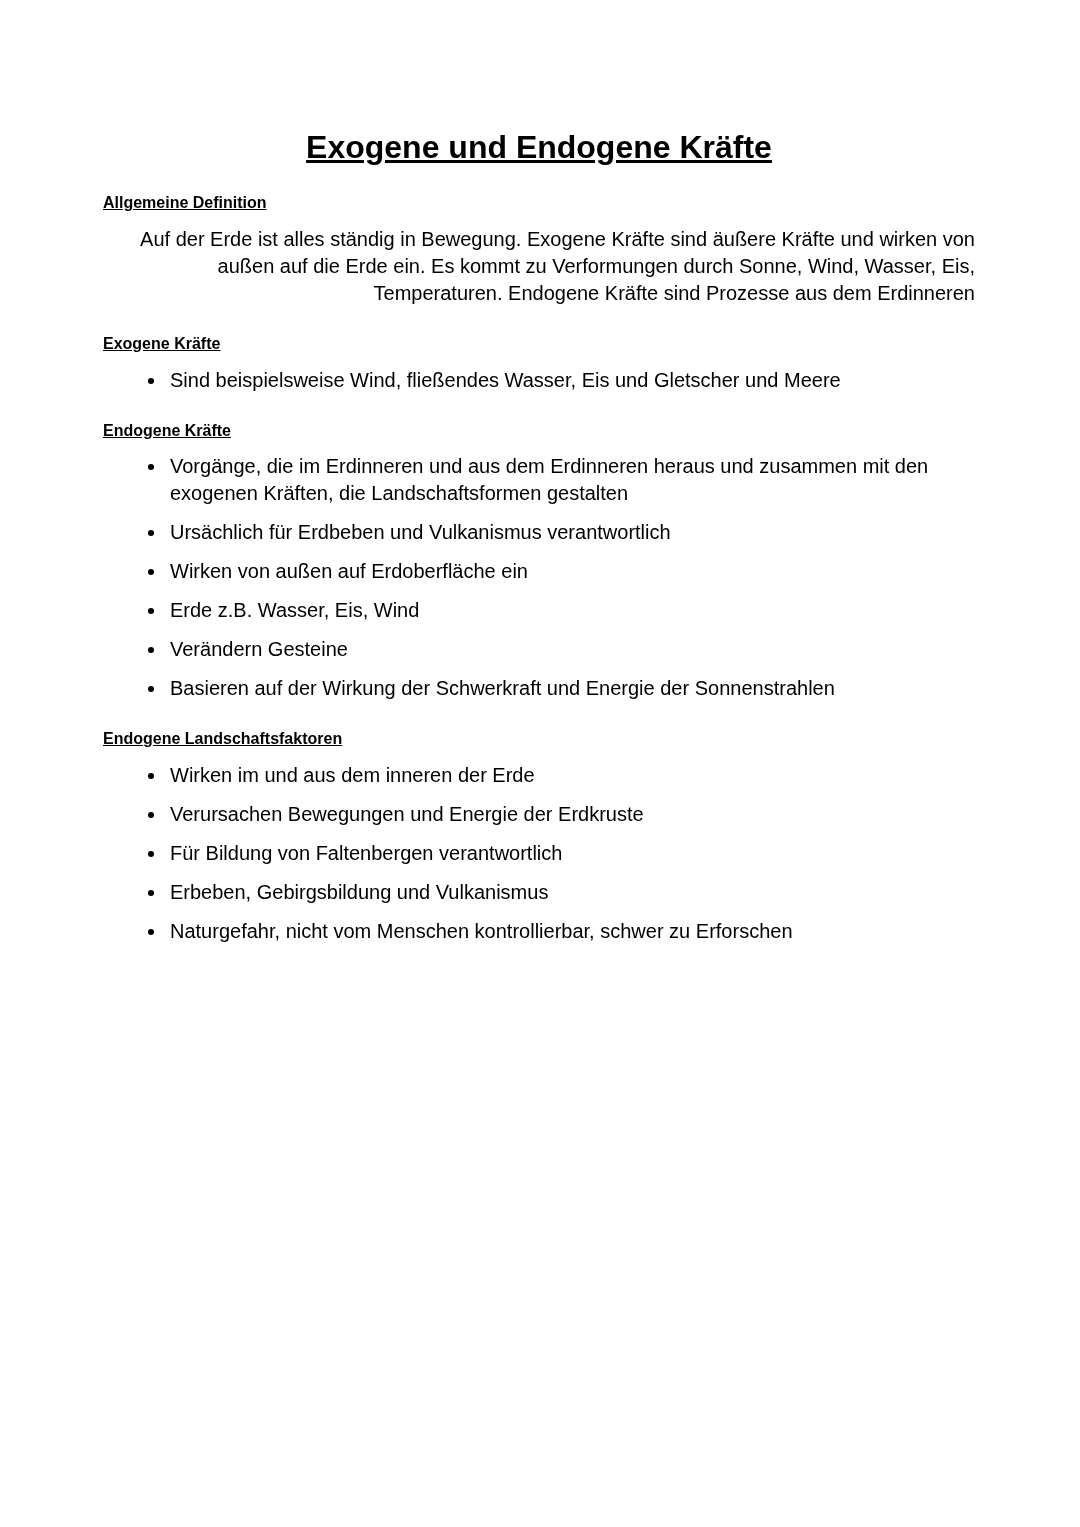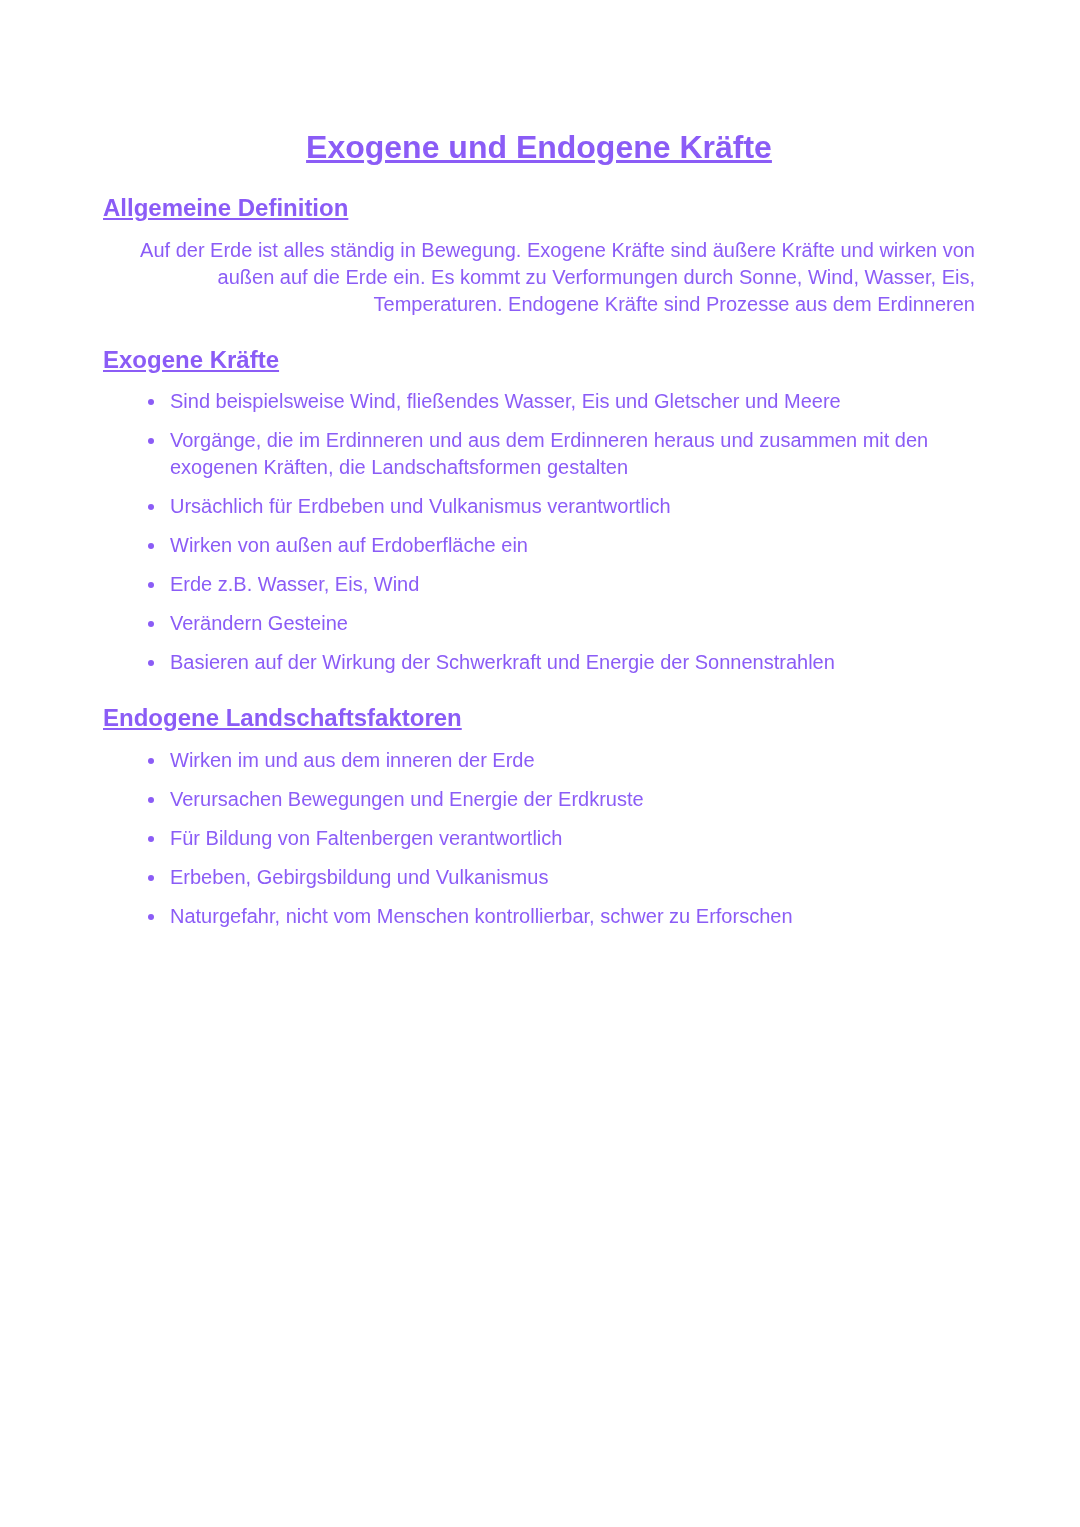--- a/index.html
+++ b/index.html
@@ -6,35 +6,35 @@
     margin: 0;
     padding: 0;
     background: #ffffff;
   }
   .page {
     width: 1080px;
     min-height: 1527px;
     box-sizing: border-box;
     padding: 128px 105px 60px 103px;
     background: #ffffff;
-    color: #8b5cf6;
+    color: #000000;
     font-family: "Liberation Sans", sans-serif;
     font-size: 20px;
     line-height: 1.35;
   }
   .doc-title {
     text-align: center;
     font-size: 32px;
     font-weight: bold;
     text-decoration: underline;
     margin: 0;
     line-height: 1.2;
   }
   .section-heading {
-    font-size: 24px;
+    font-size: 16px;
     font-weight: bold;
     text-decoration: underline;
     margin: 26px 0 12px 0;
     line-height: 1.35;
   }
   .para {
     margin: 0 0 6px 0;
     text-align: right;
   }
   .bullets {
@@ -57,20 +57,21 @@
         <h2 class="section-heading">Allgemeine Definition</h2>
         <p class="para">Auf der Erde ist alles ständig in Bewegung. Exogene Kräfte sind äußere Kräfte und wirken von außen auf die Erde ein. Es kommt zu Verformungen durch Sonne, Wind, Wasser, Eis, Temperaturen. Endogene Kräfte sind Prozesse aus dem Erdinneren</p>
       </section>
       <section>
         <h2 class="section-heading">Exogene Kräfte</h2>
         <ul class="bullets">
           <li>Sind beispielsweise Wind, fließendes Wasser, Eis und Gletscher und Meere</li>
         </ul>
       </section>
       <section>
+        <h2 class="section-heading">Endogene Kräfte</h2>
         <ul class="bullets">
           <li>Vorgänge, die im Erdinneren und aus dem Erdinneren heraus und zusammen mit den exogenen Kräften, die Landschaftsformen gestalten</li>
           <li>Ursächlich für Erdbeben und Vulkanismus verantwortlich</li>
         </ul>
       </section>
       <section>
         <ul class="bullets">
           <li>Wirken von außen auf Erdoberfläche ein</li>
           <li>Erde z.B. Wasser, Eis, Wind</li>
           <li>Verändern Gesteine</li>

